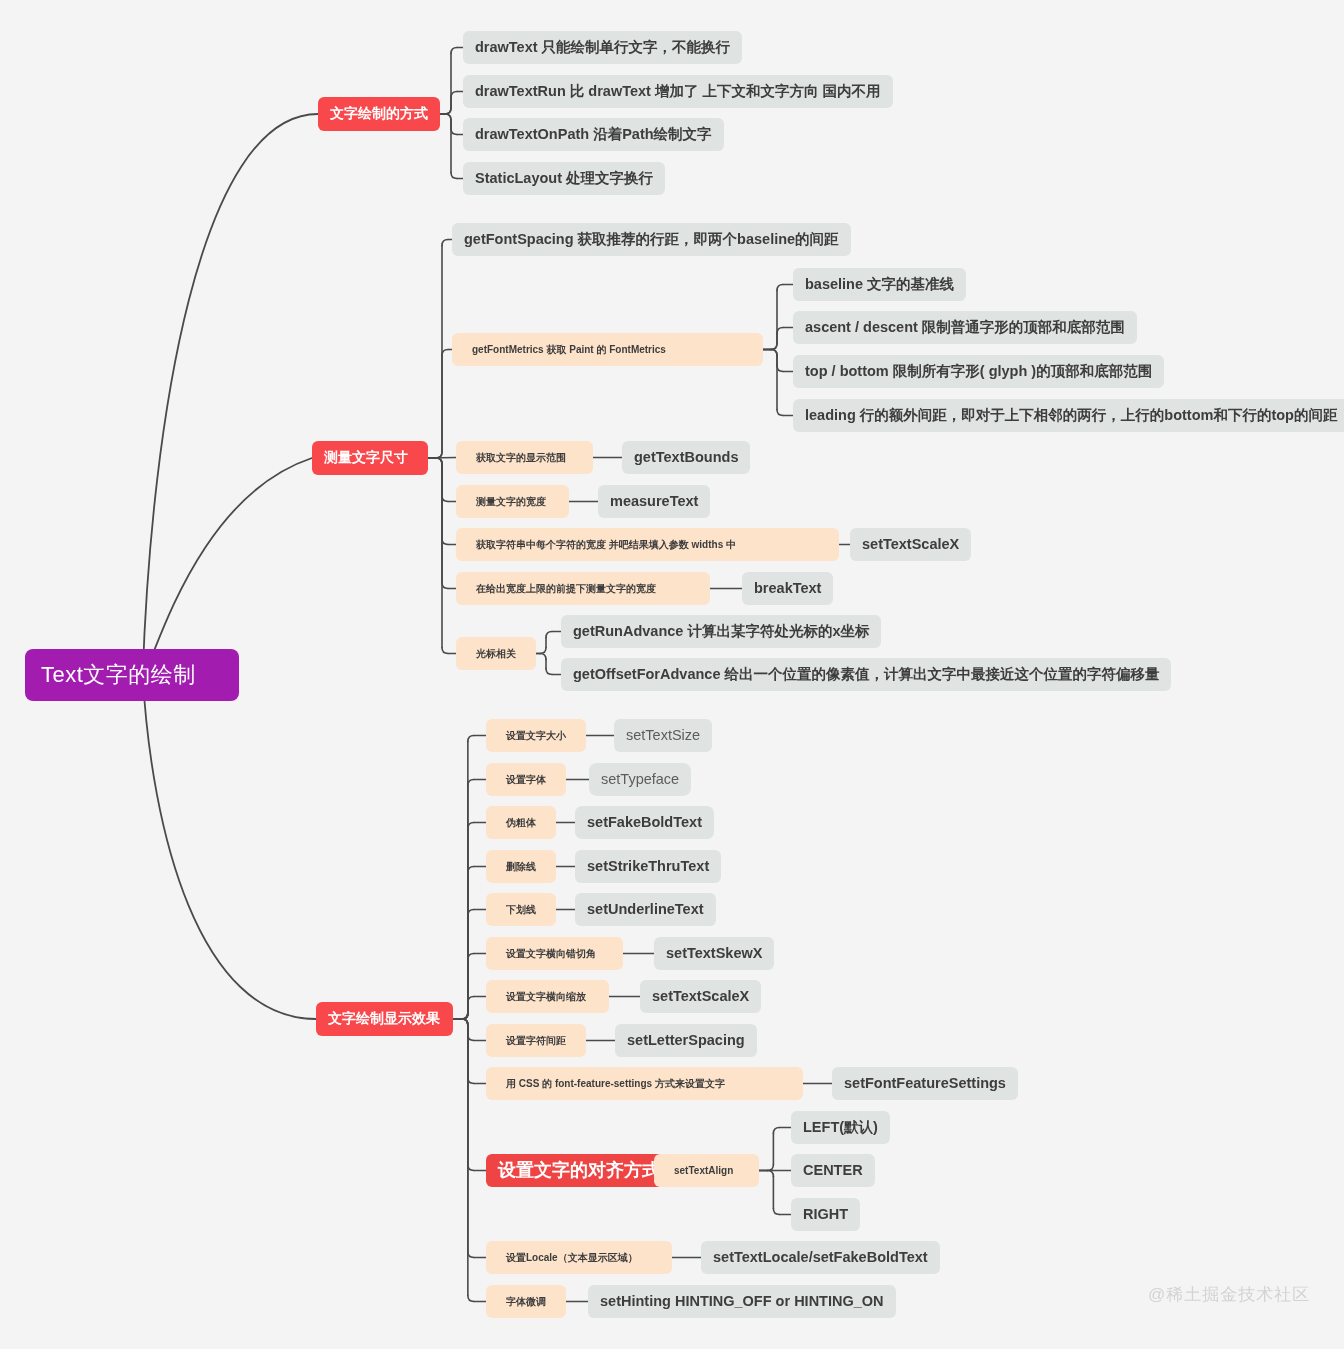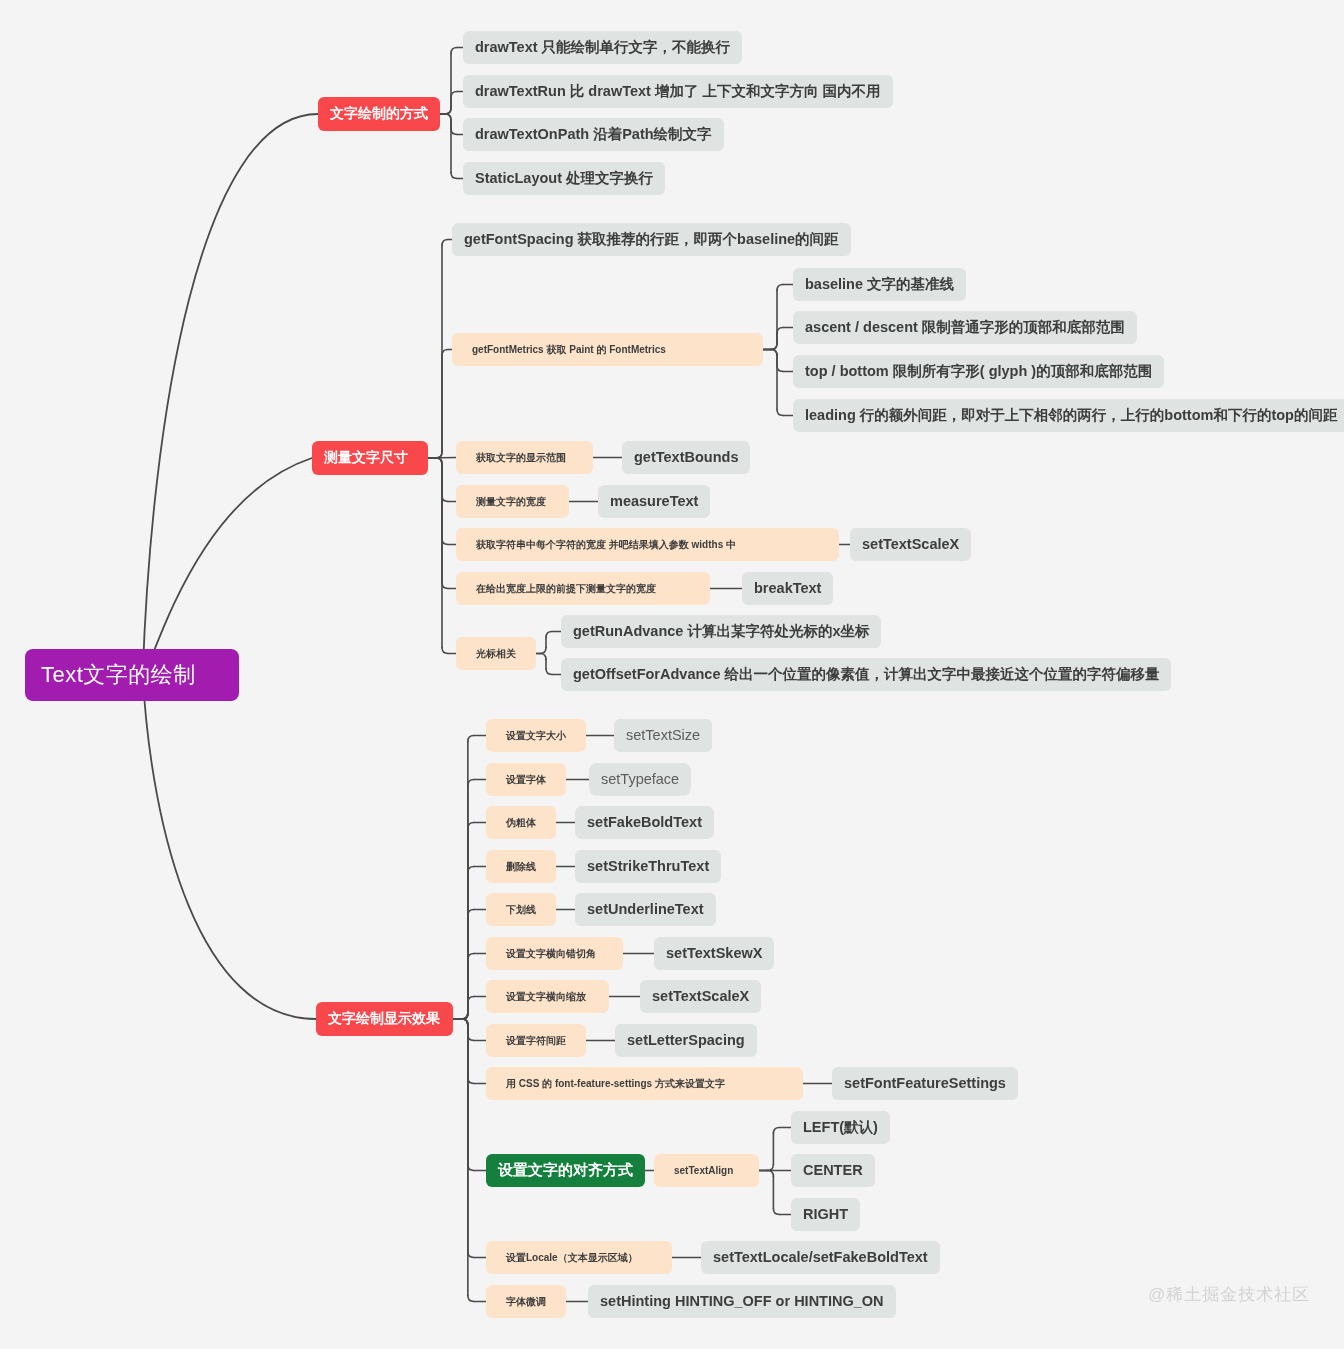--- a/index.html
+++ b/index.html
@@ -54,23 +54,23 @@
     background:#dfe3e2;
     color:#3d3d3d;
     font-size:14.5px;
     font-weight:700;
     padding:0 12px;
     height:33px;
   }
   .gray.thin{font-weight:400;color:#5c5c5c;}
   
   .blue{
-    background:#15803d;
+    background:#ef4444;
     color:#ffffff;
-    font-size:15px;
+    font-size:18px;
     font-weight:700;
     padding:0 12px;
     height:33px;
   }
   .watermark{
     position:absolute;
     color:#d3d3d3;
     font-size:17px;
     letter-spacing:1px;
     user-select:none;

